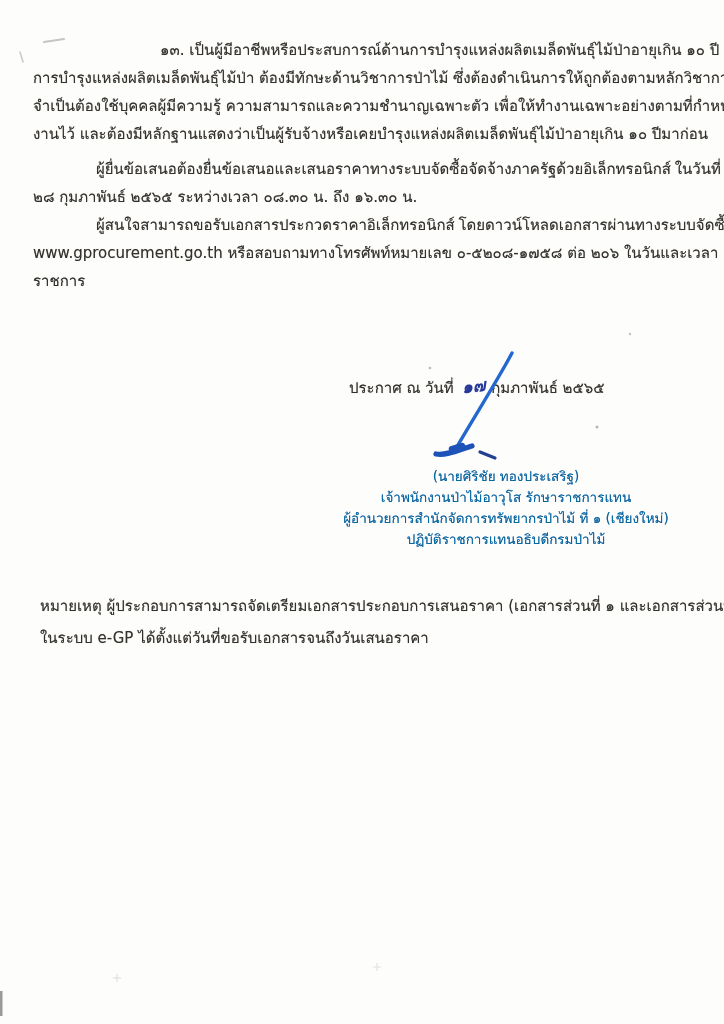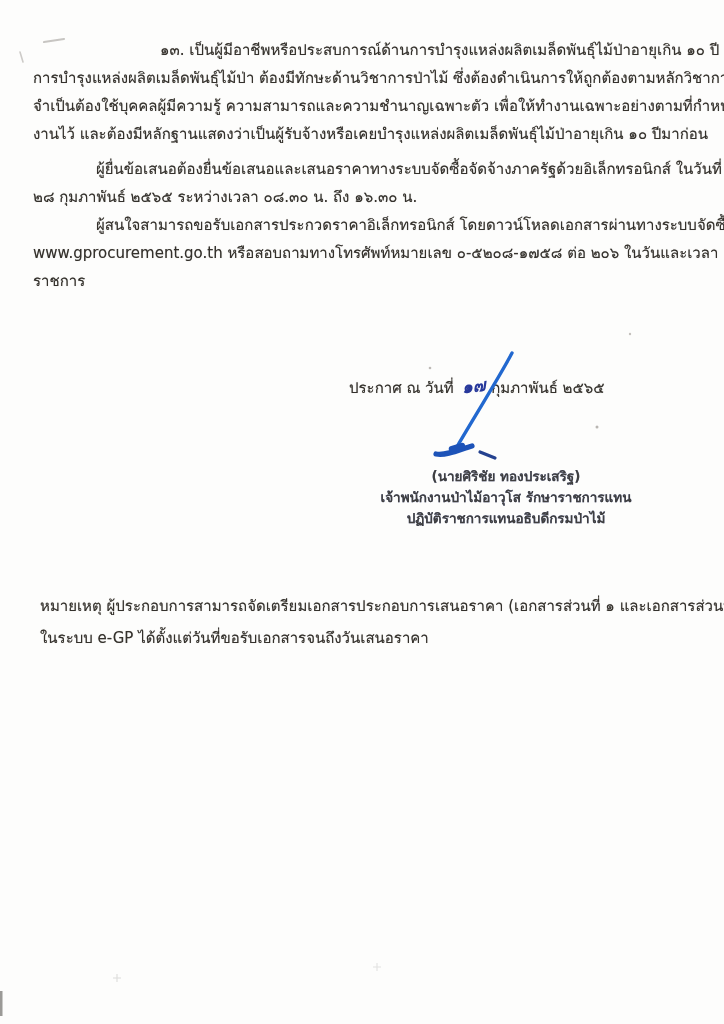--- a/index.html
+++ b/index.html
@@ -21,21 +21,21 @@
     width: 662px;
     font-size: 15px;
     line-height: 28px;
     color: #34312c;
     text-shadow: 0 0 0.7px rgba(60,55,48,0.45);
   }
   .block1 { top: 36px; }
   .block2 { top: 155px; }
   .line { white-space: nowrap; }
   .indent-lg { padding-left: 127px; }
-  .indent-md { padding-left: 63px; }
+  .indent-md { padding-left: 63px; font-family: Liberation Serif, serif; }
 
   
   .announce {
     position: absolute;
     top: 375px;
     left: 349px;
     font-size: 15px;
     line-height: 24px;
     white-space: nowrap;
     color: #34312c;
@@ -52,22 +52,22 @@
     text-shadow: none;
   }
 
   
   .stamp {
     position: absolute;
     top: 466px;
     left: 330px;
     width: 352px;
     text-align: center;
-    color: #404040;
-    font-weight: bold;
+    color: #0369a1;
+    font-weight: normal;
     font-size: 13.5px;
     line-height: 21px;
     text-shadow: 0 0 0.5px rgba(46,63,163,0.55);
   }
 
   
   .note {
     position: absolute;
     top: 590px;
     left: 40px;
@@ -107,20 +107,21 @@
     <div class="line">ราชการ</div>
   </div>
 
   <div class="announce">
     <span>ประกาศ ณ วันที่</span><span class="handwritten-day">๑๗</span><span>กุมภาพันธ์ ๒๕๖๕</span>
   </div>
 
   <div class="stamp">
     <div>(นายศิริชัย ทองประเสริฐ)</div>
     <div>เจ้าพนักงานป่าไม้อาวุโส รักษาราชการแทน</div>
+    <div>ผู้อำนวยการสำนักจัดการทรัพยากรป่าไม้ ที่ ๑ (เชียงใหม่)</div>
     <div>ปฏิบัติราชการแทนอธิบดีกรมป่าไม้</div>
   </div>
 
   <div class="note">
     <div class="line">หมายเหตุ  ผู้ประกอบการสามารถจัดเตรียมเอกสารประกอบการเสนอราคา (เอกสารส่วนที่ ๑ และเอกสารส่วนที่ ๒)</div>
     <div class="line">ในระบบ e-GP ได้ตั้งแต่วันที่ขอรับเอกสารจนถึงวันเสนอราคา</div>
   </div>
 
   <svg class="ink-layer" viewBox="0 0 724 1024" xmlns="http://www.w3.org/2000/svg">
 

